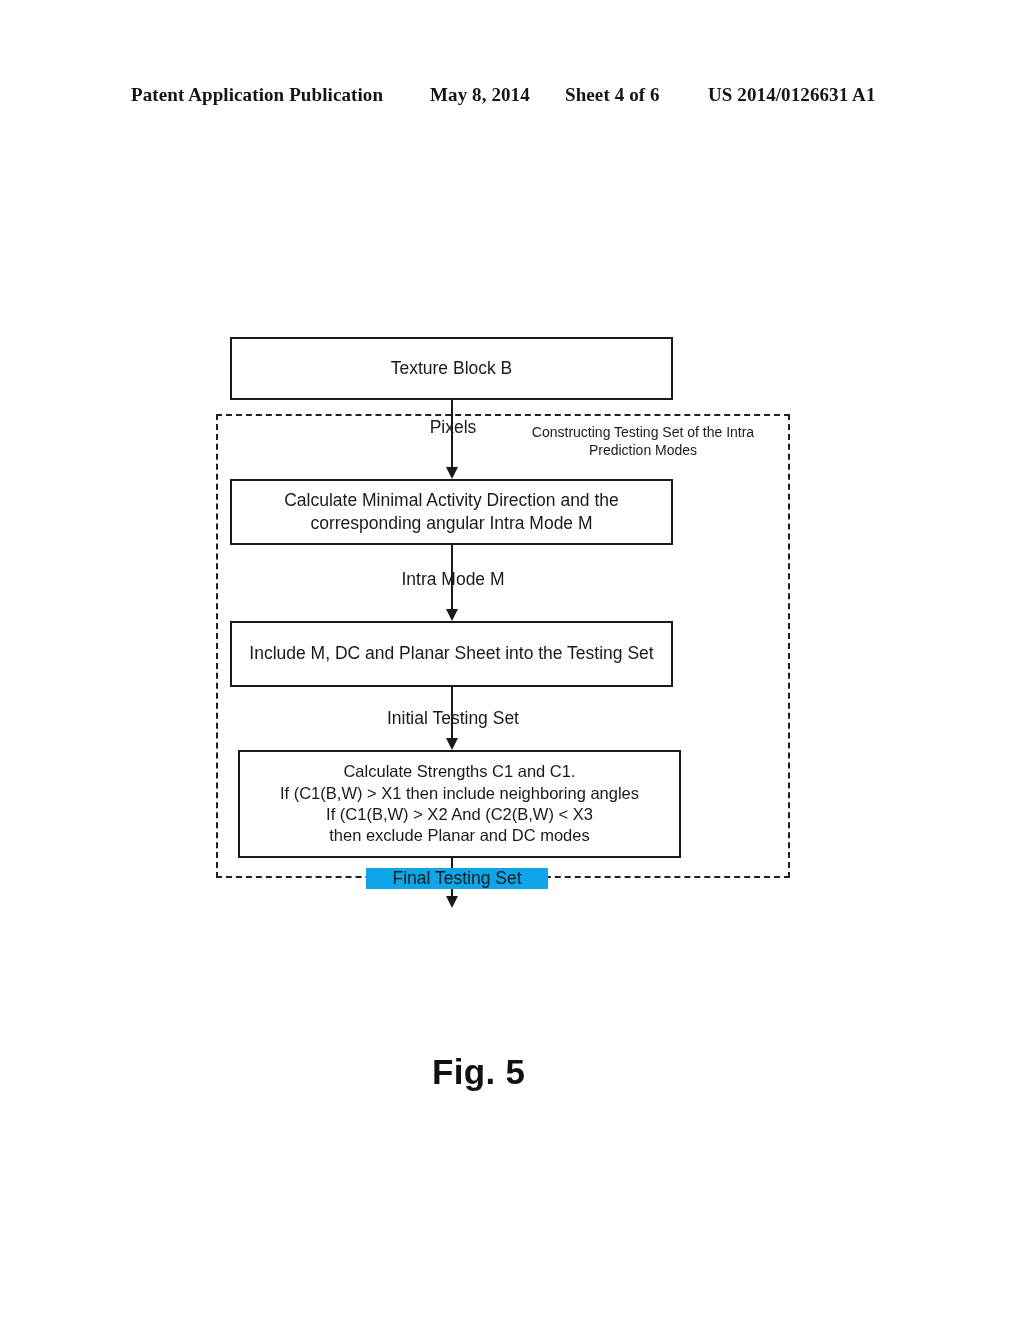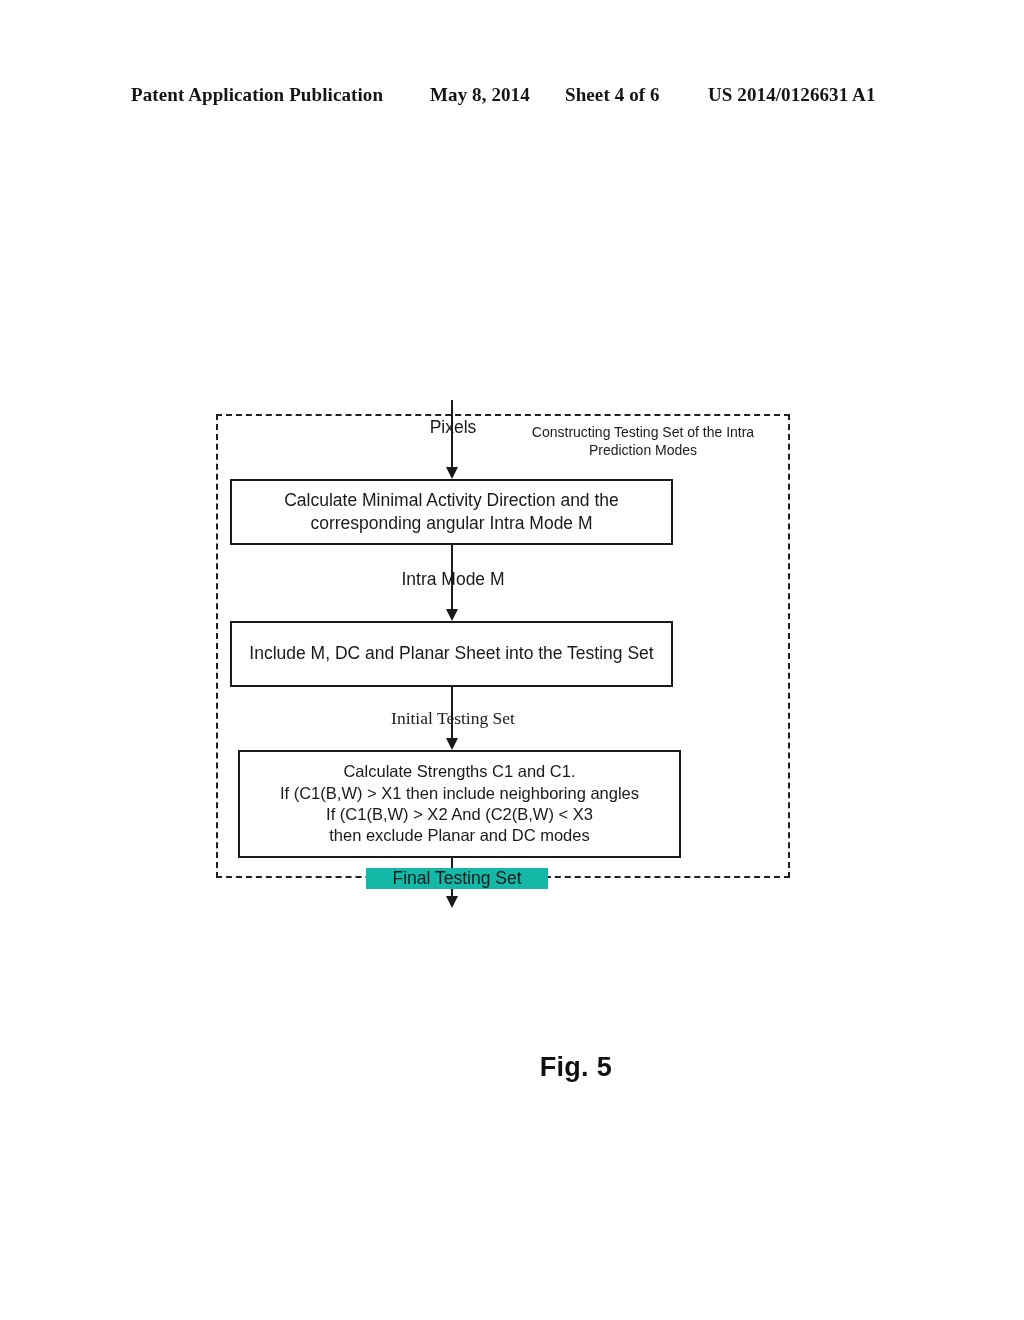--- a/index.html
+++ b/index.html
@@ -82,23 +82,23 @@
   
   .conn-label {
     position: absolute;
     font-size: 17.5px;
     color: #1a1a1a;
     white-space: nowrap;
     text-align: center;
   }
   #label-pixels        { left: 398px; top: 417px; width: 110px; }
   #label-intra-mode-m  { left: 370px; top: 569px; width: 166px; }
-  #label-initial-set   { left: 368px; top: 708px; width: 170px; font-family: Liberation Serif, serif; }
+  #label-initial-set   { left: 368px; top: 708px; width: 170px; }
   #label-final-set     { left: 366px; top: 868px; width: 176px;
-                         background: #14b8a6; padding: 0 3px; }
+                         background: #0ea5e9; padding: 0 3px; }
 
   #region-title {
     position: absolute;
     left: 508px;
     top: 423px;
     width: 270px;
     text-align: center;
     font-size: 14px;
     line-height: 1.32;
     color: #1a1a1a;
@@ -111,22 +111,22 @@
     width: 1024px; height: 1320px;
     pointer-events: none;
   }
 
   
   #fig-caption {
     position: absolute;
     left: 432px;
     top: 1052px;
     width: 180px;
-    text-align: right;
-    font-size: 27px;
+    text-align: left;
+    font-size: 35px;
     font-weight: bold;
     letter-spacing: 0.3px;
     color: #111111;
   }
 </style>
 </head>
 <body>
 
 <div id="page-header">
   <span class="hdr-left">Patent Application Publication</span>
@@ -154,20 +154,21 @@
     <polygon points="452,908 446,896 458,896" fill="#1a1a1a"></polygon>
   </svg>
 
   <div id="region-title">Constructing Testing Set of the Intra Prediction Modes</div>
 
   <div class="conn-label" id="label-pixels">Pixels</div>
   <div class="conn-label" id="label-intra-mode-m">Intra Mode M</div>
   <div class="conn-label" id="label-initial-set">Initial Testing Set</div>
   <div class="conn-label" id="label-final-set">Final Testing Set</div>
 
+  <div class="proc-box" id="box-texture">Texture Block B</div>
 
   <div class="proc-box" id="box-calc-minimal">Calculate Minimal Activity Direction and the corresponding angular Intra Mode M</div>
 
   <div class="proc-box" id="box-include">Include M, DC and Planar Sheet into the Testing Set</div>
 
   <div class="proc-box" id="box-strengths">
     <div>
       <div>Calculate Strengths C1 and C1.</div>
       <div>If  (C1(B,W) &gt; X1 then include neighboring angles</div>
       <div>If  (C1(B,W) &gt; X2 And (C2(B,W) &lt; X3</div>

